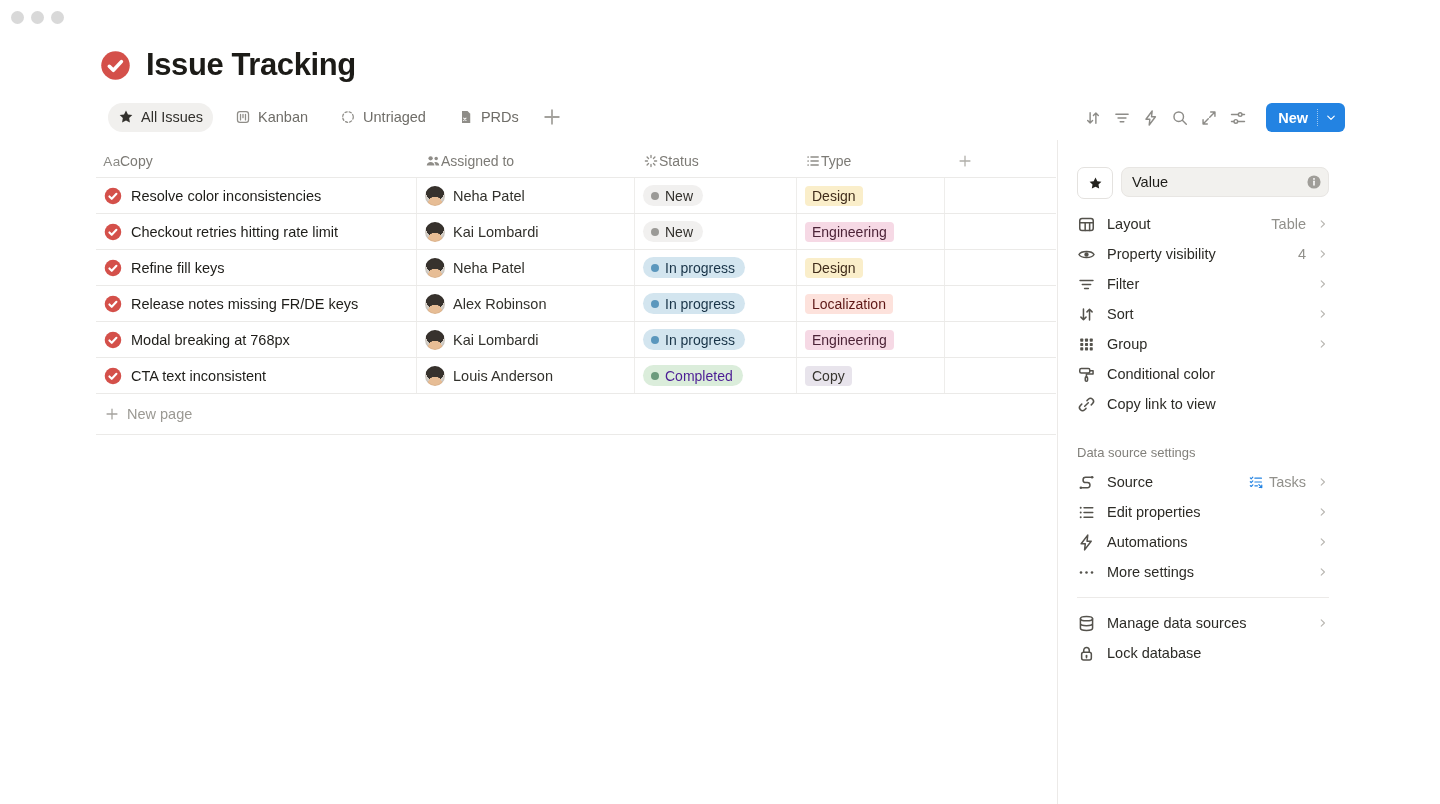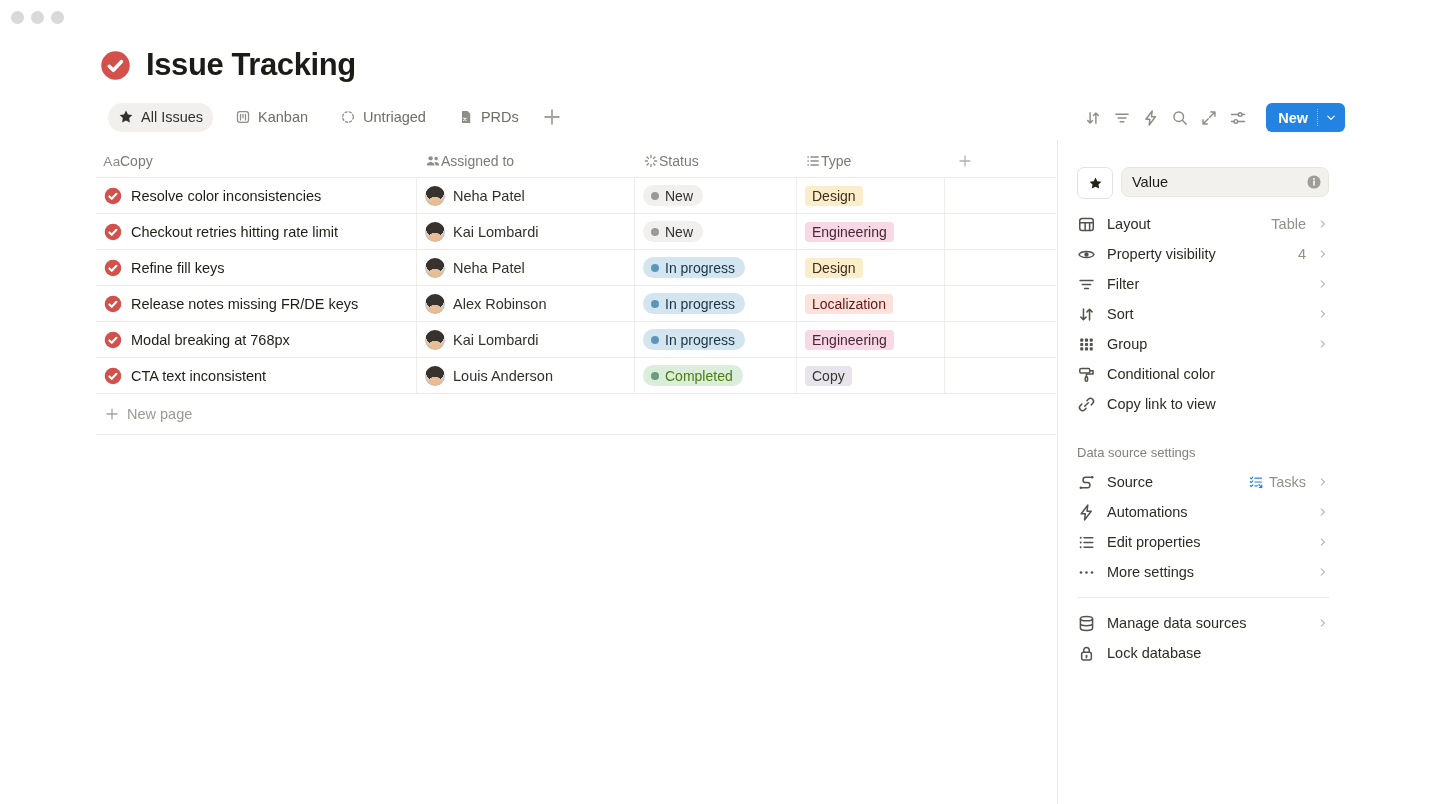--- a/index.html
+++ b/index.html
@@ -398,21 +398,21 @@
               <path d="M6 10.5l2.6 2.6 5.2-5.6" stroke="#fff" stroke-width="2.3"></path>
             </svg>
           </span>
           <span>CTA text inconsistent</span>
         </div>
         <div class="cell cell-person bordered">
           <span class="avatar"></span>
           <span>Louis Anderson</span>
         </div>
         <div class="cell bordered">
-          <span class="status-pill" style="background: rgb(219, 237, 219); color: #4d7c0f; justify-content: space-between;">
+          <span class="status-pill" style="background: rgb(219, 237, 219); color: #4c1d95; justify-content: space-between;">
             <span class="status-dot" style="background: rgb(108, 155, 125);"></span>
             <span>Completed</span>
           </span>
         </div>
         <div class="cell bordered">
           <span class="type-tag" style="background: rgb(232, 228, 236); color: rgb(55, 53, 47);">
             <span>Copy</span>
           </span>
         </div>
         <div class="cell"></div>
@@ -574,51 +574,51 @@
           </span>
           <span class="ico si-chevron">
             <svg viewBox="0 0 20 20" fill="none" stroke="currentColor" stroke-width="1.6" stroke-linecap="round" stroke-linejoin="round">
               <path d="M7 4.6L12.4 10 7 15.4" stroke-width="1.8"></path>
             </svg>
           </span>
         </div>
         <div class="side-item">
           <span class="ico si-icon">
             <svg viewBox="0 0 20 20" fill="none" stroke="currentColor" stroke-width="1.6" stroke-linecap="round" stroke-linejoin="round">
-              <path d="M11.3 2.2L4.4 11.4h4.3L8 17.8l6.9-9.2h-4.3z"></path>
-            </svg>
-          </span>
-          <span class="si-label">Automations</span>
-          <span class="ico si-chevron">
-            <svg viewBox="0 0 20 20" fill="none" stroke="currentColor" stroke-width="1.6" stroke-linecap="round" stroke-linejoin="round">
-              <path d="M7 4.6L12.4 10 7 15.4" stroke-width="1.8"></path>
-            </svg>
-          </span>
-        </div>
-        <div class="side-item">
-          <span class="ico si-icon">
-            <svg viewBox="0 0 20 20" fill="none" stroke="currentColor" stroke-width="1.6" stroke-linecap="round" stroke-linejoin="round">
               <path d="M7.4 5h9.2M7.4 10h9.2M7.4 15h9.2"></path>
               <g fill="currentColor" stroke="none">
                 <circle cx="3.9" cy="5" r="1.05"></circle>
                 <circle cx="3.9" cy="10" r="1.05"></circle>
                 <circle cx="3.9" cy="15" r="1.05"></circle>
               </g>
             </svg>
           </span>
           <span class="si-label">Edit properties</span>
           <span class="ico si-chevron">
             <svg viewBox="0 0 20 20" fill="none" stroke="currentColor" stroke-width="1.6" stroke-linecap="round" stroke-linejoin="round">
               <path d="M7 4.6L12.4 10 7 15.4" stroke-width="1.8"></path>
             </svg>
           </span>
         </div>
         <div class="side-item">
           <span class="ico si-icon">
             <svg viewBox="0 0 20 20" fill="none" stroke="currentColor" stroke-width="1.6" stroke-linecap="round" stroke-linejoin="round">
+              <path d="M11.3 2.2L4.4 11.4h4.3L8 17.8l6.9-9.2h-4.3z"></path>
+            </svg>
+          </span>
+          <span class="si-label">Automations</span>
+          <span class="ico si-chevron">
+            <svg viewBox="0 0 20 20" fill="none" stroke="currentColor" stroke-width="1.6" stroke-linecap="round" stroke-linejoin="round">
+              <path d="M7 4.6L12.4 10 7 15.4" stroke-width="1.8"></path>
+            </svg>
+          </span>
+        </div>
+        <div class="side-item">
+          <span class="ico si-icon">
+            <svg viewBox="0 0 20 20" fill="none" stroke="currentColor" stroke-width="1.6" stroke-linecap="round" stroke-linejoin="round">
               <g fill="currentColor" stroke="none">
                 <circle cx="4.2" cy="10" r="1.35"></circle>
                 <circle cx="10" cy="10" r="1.35"></circle>
                 <circle cx="15.8" cy="10" r="1.35"></circle>
               </g>
             </svg>
           </span>
           <span class="si-label">More settings</span>
           <span class="ico si-chevron">
             <svg viewBox="0 0 20 20" fill="none" stroke="currentColor" stroke-width="1.6" stroke-linecap="round" stroke-linejoin="round">

